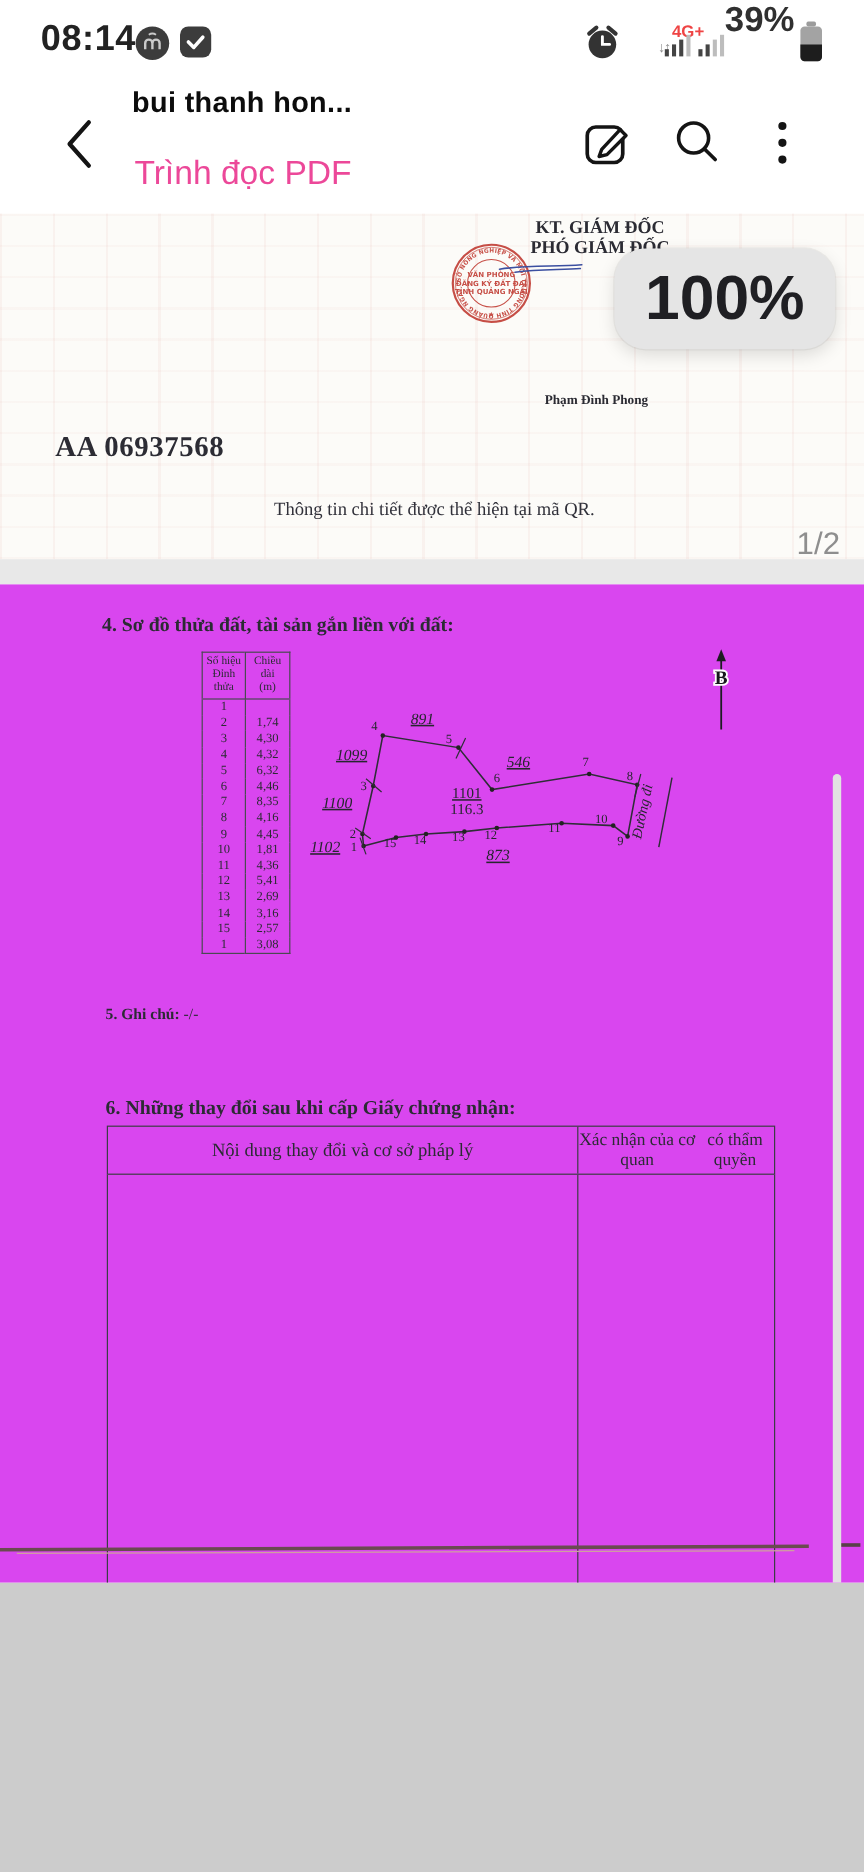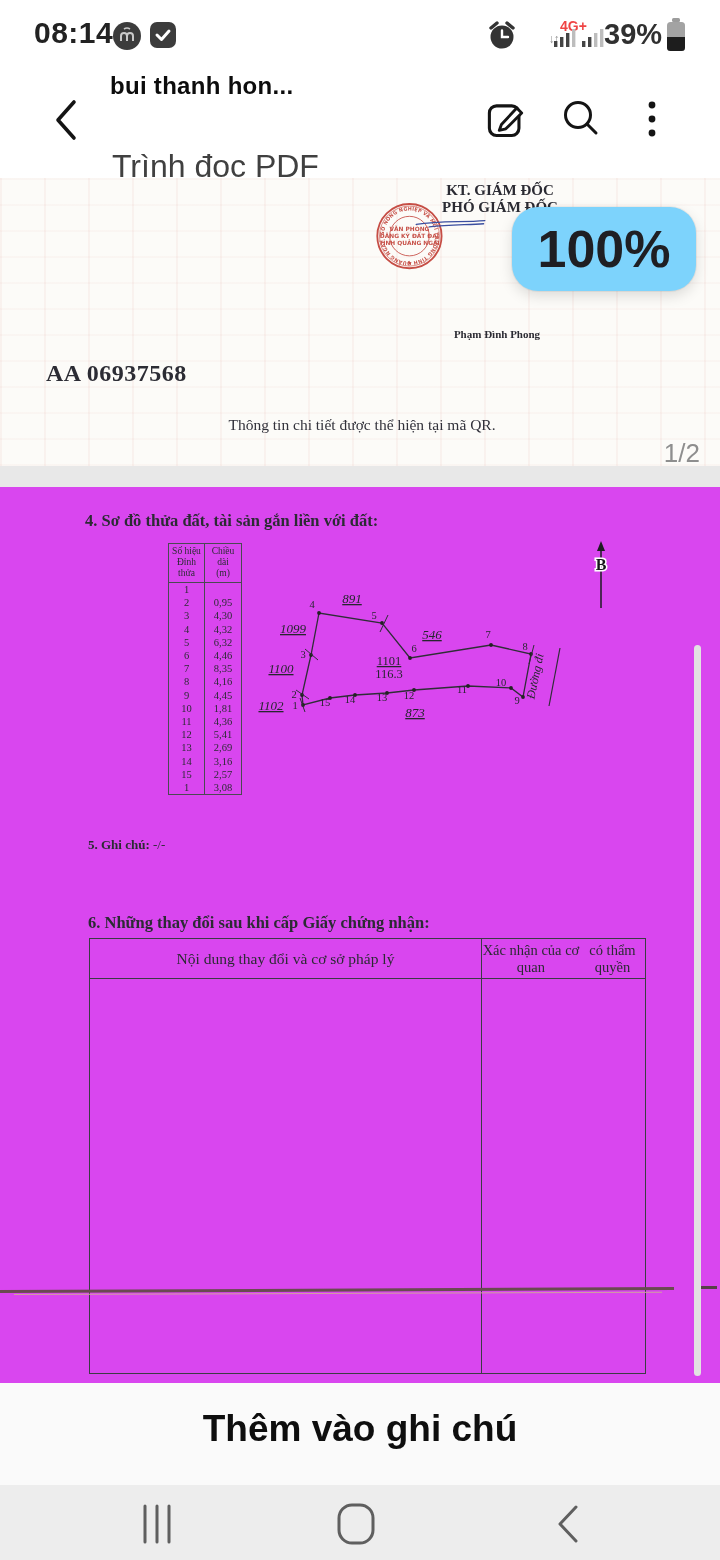--- a/index.html
+++ b/index.html
@@ -1,46 +1,46 @@
 <!DOCTYPE html>
 <html><head>
 <meta charset="utf-8">
 <style>
   html,body{margin:0;padding:0;background:#ccc;}
-  .screen{position:relative;width:720px;height:1560px;background:#fff;overflow:hidden;
+  .screen{position:relative;width:720px;height:1319px;background:#fff;overflow:hidden;
     font-family:"Liberation Sans",sans-serif;}
   .abs{position:absolute;}
 
   
   .status-time{left:34px;top:16px;font-size:30px;font-weight:700;color:#222;letter-spacing:.5px;}
-  .pct{left:604px;top:18px;font-size:29px;font-weight:700;color:#303030;}
+  .pct{left:604px;top:1px;font-size:29px;font-weight:700;color:#303030;}
   .netstack{left:520px;top:19px;text-align:center;line-height:1;}
   .netstack .ng{font-size:14px;font-weight:700;color:#ef4444;margin-left:40px;}
   .netstack .ar{font-size:12px;color:#909090;letter-spacing:-1px;}
 
   
   .hdr-title{left:110px;top:72px;font-size:24px;font-weight:800;color:#0c0c0c;letter-spacing:.3px;}
-  .hdr-sub{left:112px;top:148px;font-size:32px;font-weight:400;color:#404040;}
+  .hdr-sub{left:112px;top:128px;font-size:28px;font-weight:400;color:#ec4899;}
 
   
   .page1{left:0;top:178px;width:720px;height:288px;background:#fcfbf8;
     background-image:repeating-linear-gradient(to right,rgba(210,120,110,.07) 0 2px,transparent 2px 44px),
                      repeating-linear-gradient(to bottom,rgba(210,120,110,.045) 0 2px,transparent 2px 26px);}
   .page-gap{left:0;top:466px;width:720px;height:21px;background:#e8e8e8;}
   .page2{left:0;top:487px;width:720px;height:896px;background:#d946ef;}
   .doc{font-family:"Liberation Serif","DejaVu Serif",serif;color:#2b2b33;}
 
   .kt{left:420px;top:4px;width:160px;text-align:center;font-weight:700;font-size:15px;line-height:17px;}
   .signer{left:412px;top:150px;width:170px;text-align:center;font-weight:700;font-size:11px;}
   .serial{left:46px;top:182px;font-size:24px;font-weight:700;letter-spacing:.5px;color:#2c2c34;}
   .qrnote{left:0;top:238px;width:724px;text-align:center;font-size:15.5px;color:#31313a;}
   .pageind{left:628px;top:260px;width:72px;text-align:right;font-size:26px;color:#8e8e8e;
     font-family:"Liberation Sans",sans-serif;}
 
-  .zoom-pill{left:512px;top:207px;width:184px;height:84px;background:#7dd3fc;border-radius:26px;
+  .zoom-pill{left:512px;top:207px;width:184px;height:84px;background:#e5e5e5;border-radius:26px;
     box-shadow:0 0 0 1px rgba(0,0,0,.05),0 5px 14px rgba(0,0,0,.13);
     display:flex;align-items:center;justify-content:center;
     font-size:52px;font-weight:600;color:#1f1f23;z-index:5;}
 
   
   .s-title{font-weight:700;font-size:16.5px;}
   .s4{left:85px;top:24px;}
   .s5{left:88px;top:350px;font-size:13px;}
   .s5 b{font-weight:700;}
   .s6{left:88px;top:426px;}
@@ -222,21 +222,21 @@
           </th>
         </tr>
       </thead>
       <tbody>
           <tr>
             <td>1</td>
             <td></td>
           </tr>
           <tr>
             <td>2</td>
-            <td>0,95</td>
+            <td>1,74</td>
           </tr>
           <tr>
             <td>3</td>
             <td>4,30</td>
           </tr>
           <tr>
             <td>4</td>
             <td>4,32</td>
           </tr>
           <tr>

